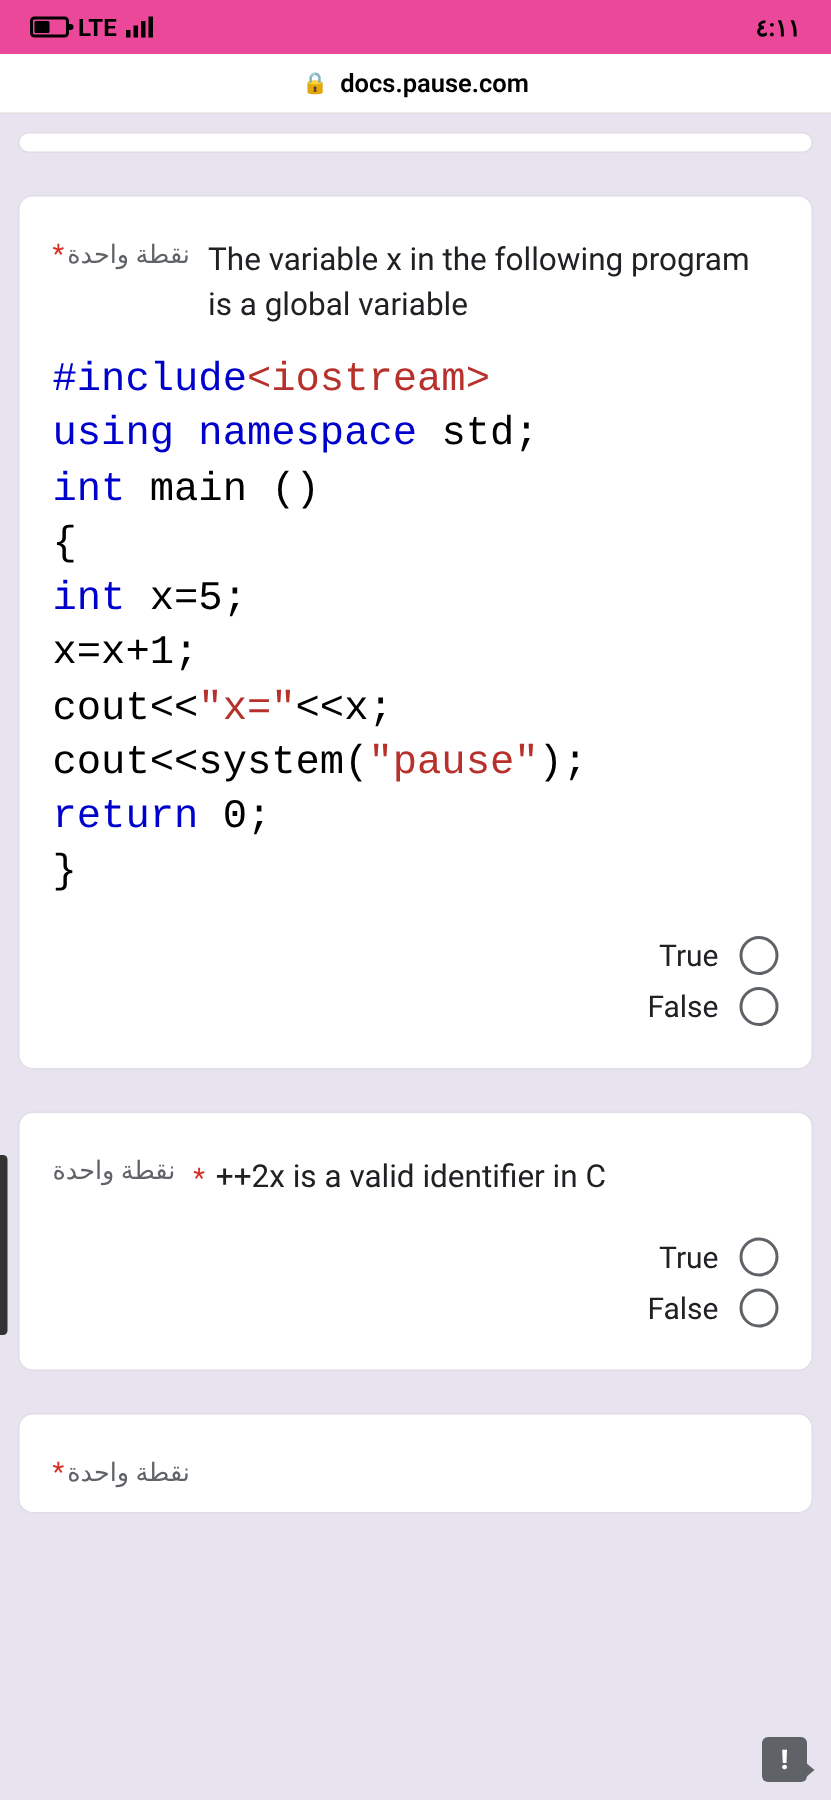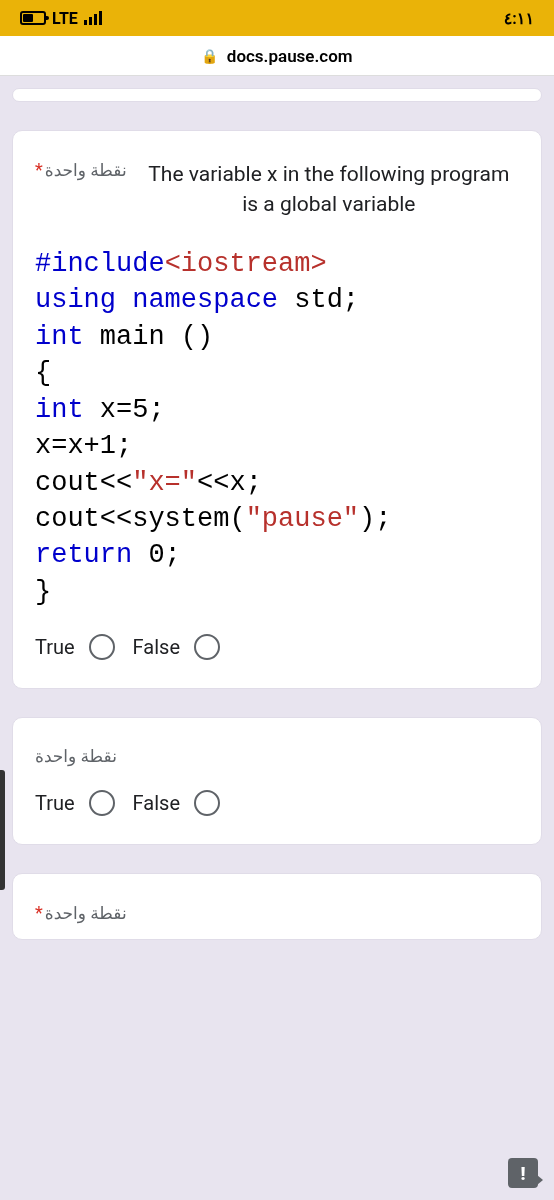--- a/index.html
+++ b/index.html
@@ -6,21 +6,21 @@
     body {
       width: 554px;
       height: 1200px;
       background: #e8e4ef;
       font-family: -apple-system, BlinkMacSystemFont, 'Segoe UI', Roboto, Arial, sans-serif;
       overflow: hidden;
       position: relative;
     }
     .status-bar {
       height: 36px;
-      background: #eab308;
+      background: #ec4899;
       display: flex;
       align-items: center;
       justify-content: space-between;
       padding: 0 20px;
       font-weight: 700;
       font-size: 16px;
     }
     .status-left { display: flex; align-items: center; gap: 6px; }
     .battery-icon {
       width: 26px; height: 14px; border: 2px solid #000; border-radius: 3px;
@@ -47,30 +47,30 @@
       background:#fff; border-radius: 10px; height:14px; margin-bottom:28px;
       border: 1px solid #e0dce8;
     }
     .card {
       background:#fff; border-radius:10px; padding: 28px 22px 28px 22px;
       border: 1px solid #e0dce8; margin-bottom: 28px;
     }
     .q-header { display:flex; align-items:flex-start; gap:12px; margin-bottom:6px; }
     .points { color:#5f6368; font-size:17px; white-space:nowrap; }
     .asterisk { color:#d93025; font-size:18px; margin-right:2px; }
-    .q-text { font-size:21px; color:#202124; text-align:center; flex:1; line-height:1.45; }
+    .q-text { font-size:21px; color:#202124; text-align:left; flex:1; line-height:1.45; }
     .code-block {
       font-family: 'Consolas', 'Courier New', monospace;
-      font-size: 27px; line-height:1.35; margin-top:26px; margin-bottom:24px;
+      font-size: 27px; line-height:1.35; margin-top:16px; margin-bottom:24px;
       white-space: pre; color:#000;
     }
     .kw-blue { color:#0000cc; }
     .kw-red { color:#b7312c; }
     .str { color:#b7312c; }
-    .options { display:flex; flex-direction:row; align-items:flex-end; gap:18px; margin-top:10px; }
+    .options { display:flex; flex-direction:column; align-items:flex-end; gap:8px; margin-top:10px; }
     .option { display:flex; align-items:center; gap:14px; font-size:20px; color:#202124; }
     .radio {
       width:26px; height:26px; border:2px solid #5f6368; border-radius:50%; display:inline-block;
       flex-shrink:0;
     }
     .warning-badge {
       position:absolute; bottom:12px; right:16px; width:30px; height:30px;
       background:#5f6368; border-radius:4px; display:flex; align-items:center; justify-content:center;
       color:#fff; font-weight:900; font-size:18px;
     }
@@ -133,20 +133,21 @@
         <label class="option">
           <span>False</span>
           <span class="radio"></span>
         </label>
       </div>
     </div>
 
     <div class="card">
       <div class="q-header">
         <span class="points">نقطة واحدة</span>
+        <span class="q-text"><span class="asterisk">*</span> <span>++2x is a valid identifier in C</span></span>
       </div>
       <div class="options" style="margin-top:24px;">
         <label class="option">
           <span>True</span>
           <span class="radio"></span>
         </label>
         <label class="option">
           <span>False</span>
           <span class="radio"></span>
         </label>

